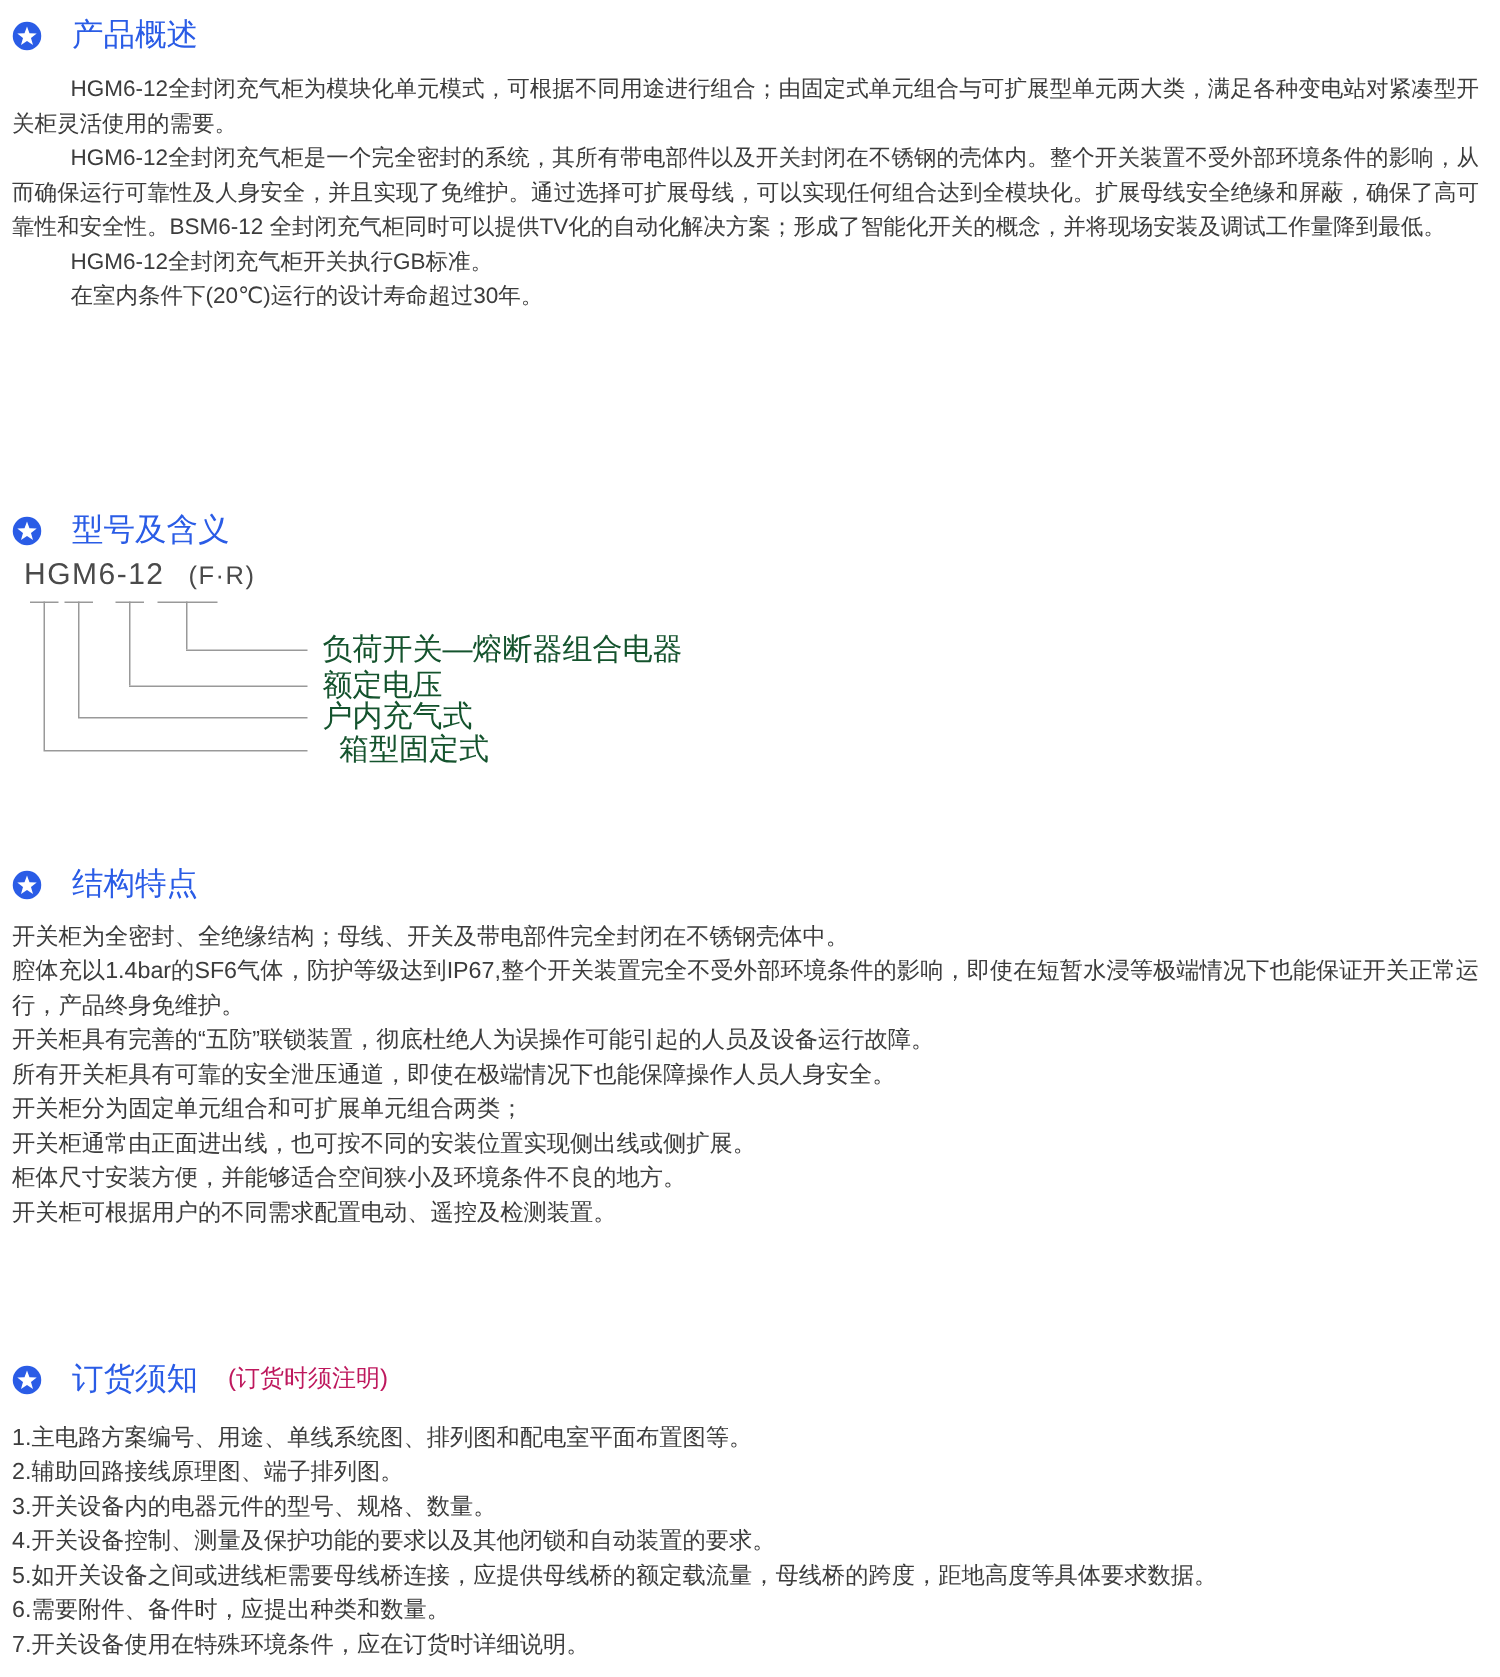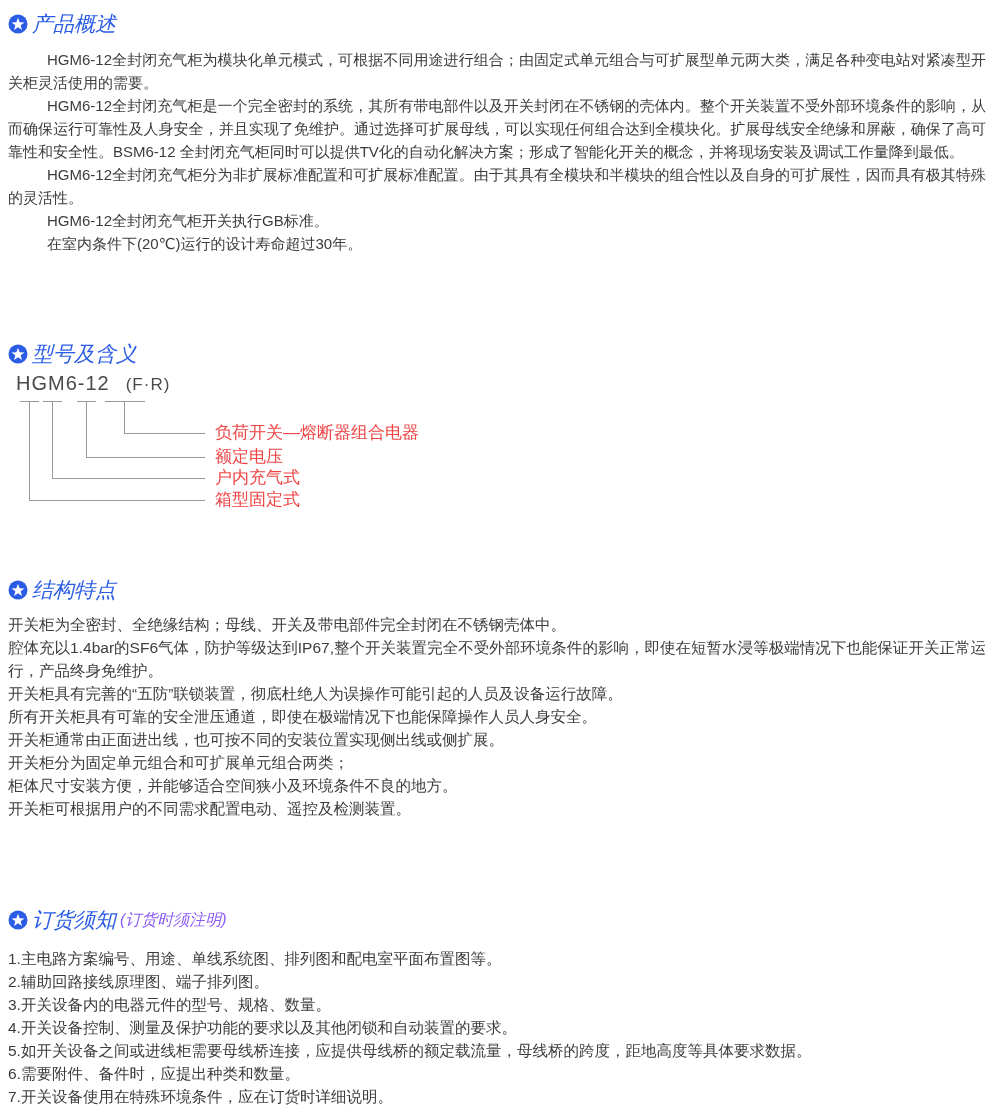--- a/index.html
+++ b/index.html
@@ -9,25 +9,25 @@
     color:#3c3c3c;
   }
   .page{position:absolute;inset:0;}
   .sec{position:absolute;left:0;width:1000px;padding:0 14px 0 8px;box-sizing:border-box;}
   #sec-overview{top:10px;}
   #sec-model{top:340px;}
   #sec-structure{top:576px;}
   #sec-ordering{top:906px;}
 
   .sec-title{
-    display:flex;align-items:center;gap:4px;margin:0;
-    font-size:21px;line-height:28px;font-weight:400;color:#2a5ce6;font-style:italic;
+    display:flex;align-items:center;gap:20px;margin:0;
+    font-size:21px;line-height:28px;font-weight:400;color:#2a5ce6;
   }
   .sec-title .icon{display:inline-flex;width:20px;height:20px;flex:0 0 auto;}
-  .sec-subtitle{font-size:16px;color:#8b5cf6;font-weight:400;}
+  .sec-subtitle{font-size:16px;color:#be185d;font-weight:400;}
 
   .sec-body{margin-top:10px;}
   #sec-structure .sec-body{margin-top:9px;}
   #sec-ordering .sec-body{margin-top:13px;}
 
   .para{margin:0;font-size:15px;line-height:23px;text-align:justify;}
   .indent{text-indent:2.6em;}
   .line{margin:0;font-size:15.5px;line-height:23px;text-align:justify;}
 
   
@@ -44,45 +44,44 @@
   .vline{width:1px;top:29px;}
   .vline.v1{left:21px;height:99px;}
   .vline.v2{left:44px;height:77px;}
   .vline.v3{left:78px;height:56px;}
   .vline.v4{left:116px;height:32px;}
   .hline{height:1px;}
   .hline.h1{left:21px;top:128px;width:176px;}
   .hline.h2{left:44px;top:106px;width:153px;}
   .hline.h3{left:78px;top:85px;width:119px;}
   .hline.h4{left:116px;top:61px;width:81px;}
-  .dlabel{position:absolute;left:207px;font-size:17px;line-height:22px;color:#ef4444;white-space:nowrap;}
+  .dlabel{position:absolute;left:207px;font-size:20px;line-height:22px;color:#14532d;white-space:nowrap;}
   .dlabel.l1{top:50px;}
   .dlabel.l2{top:74px;}
   .dlabel.l3{top:95px;}
-  .dlabel.l4{top:117px;}
+  .dlabel.l4{top:117px;margin-left:11px;}
 </style>
 </head>
 <body>
 
 <div class="page">
 
   <section class="sec" id="sec-overview">
     <h2 class="sec-title">
       <span class="icon">
         <svg width="20" height="20" viewBox="0 0 20 20">
             <circle cx="10" cy="10" r="9.5" fill="#2a5ce6"></circle>
             <polygon fill="#ffffff" points="10,3.7 11.65,8.23 16.47,8.4 12.66,11.37 14,16 10,13.3 6,16 7.34,11.37 3.53,8.4 8.35,8.23"></polygon>
           </svg>
       </span>
       <span>产品概述</span>
     </h2>
     <div class="sec-body">
       <p class="para indent">HGM6-12全封闭充气柜为模块化单元模式，可根据不同用途进行组合；由固定式单元组合与可扩展型单元两大类，满足各种变电站对紧凑型开关柜灵活使用的需要。</p>
       <p class="para indent">HGM6-12全封闭充气柜是一个完全密封的系统，其所有带电部件以及开关封闭在不锈钢的壳体内。整个开关装置不受外部环境条件的影响，从而确保运行可靠性及人身安全，并且实现了免维护。通过选择可扩展母线，可以实现任何组合达到全模块化。扩展母线安全绝缘和屏蔽，确保了高可靠性和安全性。BSM6-12 全封闭充气柜同时可以提供TV化的自动化解决方案；形成了智能化开关的概念，并将现场安装及调试工作量降到最低。</p>
-      <p class="para indent">HGM6-12全封闭充气柜分为非扩展标准配置和可扩展标准配置。由于其具有全模块和半模块的组合性以及自身的可扩展性，因而具有极其特殊的灵活性。</p>
       <p class="para indent">HGM6-12全封闭充气柜开关执行GB标准。</p>
       <p class="para indent">在室内条件下(20℃)运行的设计寿命超过30年。</p>
     </div>
   </section>
 
   <section class="sec" id="sec-model">
     <h2 class="sec-title">
       <span class="icon">
         <svg width="20" height="20" viewBox="0 0 20 20">
             <circle cx="10" cy="10" r="9.5" fill="#2a5ce6"></circle>
@@ -122,22 +121,22 @@
             <polygon fill="#ffffff" points="10,3.7 11.65,8.23 16.47,8.4 12.66,11.37 14,16 10,13.3 6,16 7.34,11.37 3.53,8.4 8.35,8.23"></polygon>
           </svg>
       </span>
       <span>结构特点</span>
     </h2>
     <div class="sec-body">
       <p class="line">开关柜为全密封、全绝缘结构；母线、开关及带电部件完全封闭在不锈钢壳体中。</p>
       <p class="line">腔体充以1.4bar的SF6气体，防护等级达到IP67,整个开关装置完全不受外部环境条件的影响，即使在短暂水浸等极端情况下也能保证开关正常运行，产品终身免维护。</p>
       <p class="line">开关柜具有完善的“五防”联锁装置，彻底杜绝人为误操作可能引起的人员及设备运行故障。</p>
       <p class="line">所有开关柜具有可靠的安全泄压通道，即使在极端情况下也能保障操作人员人身安全。</p>
+      <p class="line">开关柜分为固定单元组合和可扩展单元组合两类；</p>
       <p class="line">开关柜通常由正面进出线，也可按不同的安装位置实现侧出线或侧扩展。</p>
-      <p class="line">开关柜分为固定单元组合和可扩展单元组合两类；</p>
       <p class="line">柜体尺寸安装方便，并能够适合空间狭小及环境条件不良的地方。</p>
       <p class="line">开关柜可根据用户的不同需求配置电动、遥控及检测装置。</p>
     </div>
   </section>
 
   <section class="sec" id="sec-ordering">
     <h2 class="sec-title">
       <span class="icon">
         <svg width="20" height="20" viewBox="0 0 20 20">
             <circle cx="10" cy="10" r="9.5" fill="#2a5ce6"></circle>

